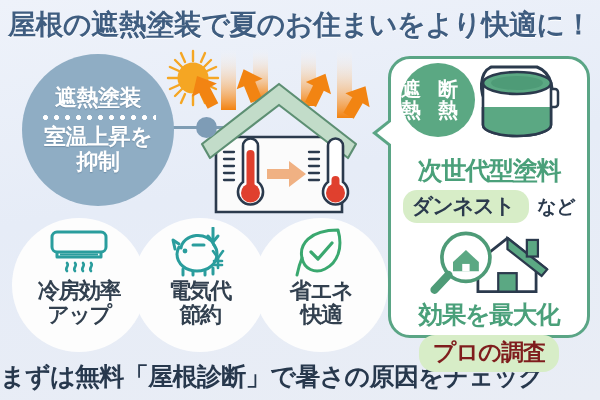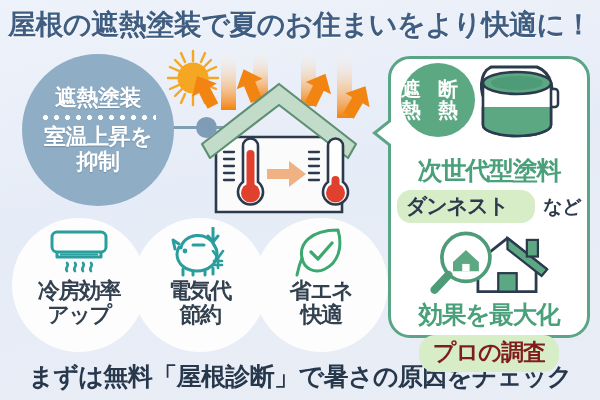--- a/index.html
+++ b/index.html
@@ -24,21 +24,20 @@
     font-weight: bold;
     color: #3f5d80;
     letter-spacing: -0.5px;
     white-space: nowrap;
     text-shadow: 0 1px 0 #ffffff;
   }
 
   
   .footer-bar {
     position: absolute; bottom: 7px; left: 0; width: 600px;
-    text-align: center;
   }
   .footer-text {
     font-size: 25px;
     font-weight: bold;
     color: #27384d;
     letter-spacing: -0.6px;
     white-space: nowrap;
   }
 
   
@@ -164,21 +163,21 @@
     white-space: nowrap;
   }
   .pill {
     display: inline-block;
     background: #d7edc7;
     color: #2b3a4d;
     font-weight: bold;
     font-size: 21px;
     letter-spacing: -1px;
     border-radius: 14px;
-    padding: 2px 27px 3px 9px;
+    padding: 2px 15px 3px 9px;
   }
   .pill-suffix {
     font-size: 19px; font-weight: bold; color: #2b3a4d;
     margin-left: 8px; letter-spacing: -0.5px;
   }
 
   .survey-icon {
     margin: 4px auto 0 auto;
     width: 140px; height: 72px;
     display: block;

